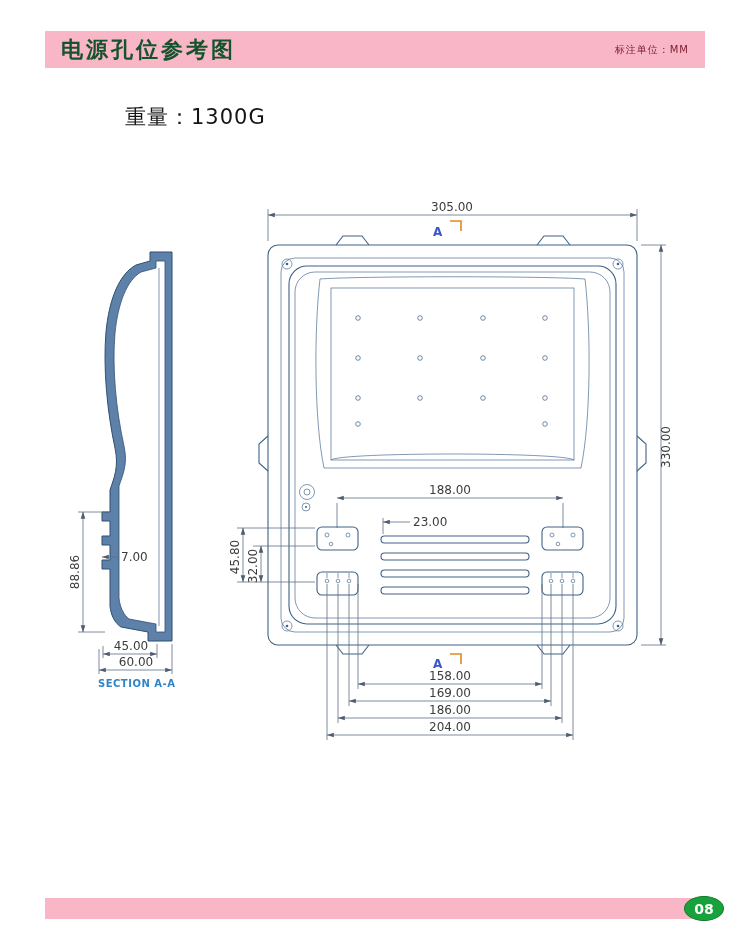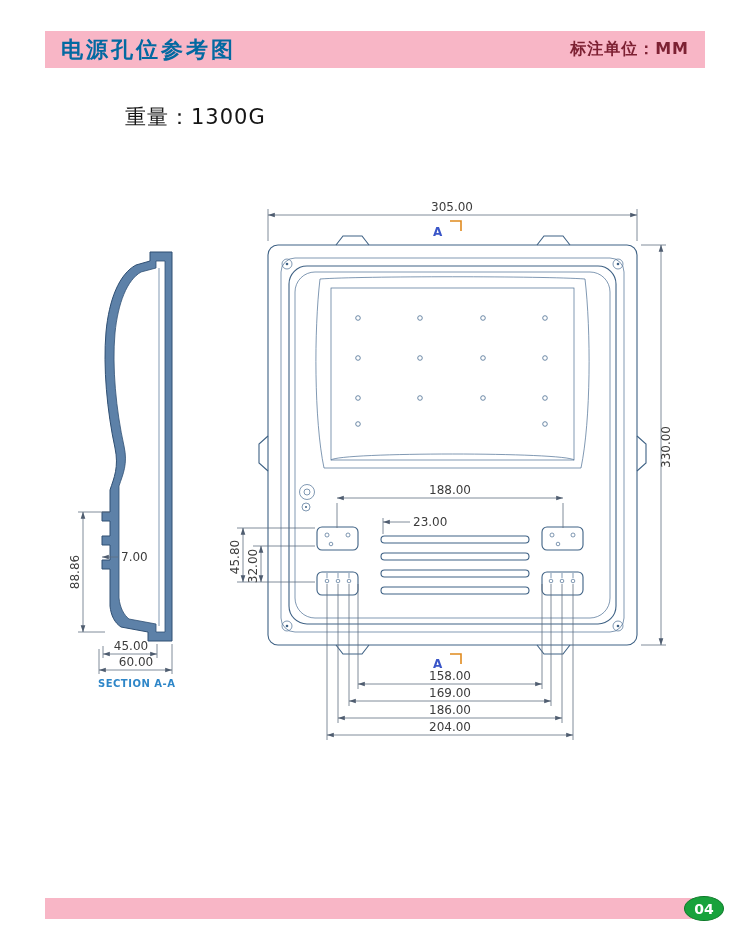--- a/index.html
+++ b/index.html
@@ -1,21 +1,21 @@
 <!DOCTYPE html>
 <html><head>
 <meta charset="utf-8">
 <style>
   html,body{margin:0;padding:0;background:#fff;}
   .page{position:relative;width:750px;height:937px;background:#fff;overflow:hidden;
         font-family:"DejaVu Sans",sans-serif;}
   .header-bar{position:absolute;left:45px;top:31px;width:660px;height:37px;background:#f8b6c6;
         display:flex;align-items:center;justify-content:space-between;padding:0 16px;box-sizing:border-box;}
-  .title{font-family:"DejaVu Serif",serif;font-size:22px;color:#0369a1;letter-spacing:3px;font-weight:bold;}
-  .unit{font-size:16px;font-weight:bold;color:#7d2133;letter-spacing:1px;}
+  .title{font-family:"DejaVu Serif",serif;font-size:22px;color:#14532d;letter-spacing:3px;font-weight:bold;}
+  .unit{font-size:10px;font-weight:normal;color:#7d2133;letter-spacing:1px;}
   .weight{position:absolute;left:125px;top:103px;font-size:21px;color:#151515;letter-spacing:1px;text-align:center;}
   .footer-bar{position:absolute;left:45px;top:898px;width:660px;height:21px;background:#f8b6c6;}
   .page-num{position:absolute;left:684px;top:896px;width:40px;height:25px;background:#18a23c;
         border:1px solid #0e7a2a;border-radius:50%;color:#fff;font-size:14px;font-weight:bold;
         display:flex;align-items:center;justify-content:center;box-sizing:border-box;}
   svg{position:absolute;left:0;top:0;}
   .part{stroke:#3f6285;fill:none;stroke-width:1.1;}
   .part-thin{stroke:#4a6d92;fill:none;stroke-width:0.7;}
   .dim{stroke:#5f6e82;stroke-width:0.8;fill:none;}
   .dimtext{font-size:12px;fill:#3c3c3c;font-family:"DejaVu Sans",sans-serif;}
@@ -212,15 +212,15 @@
   </svg>
 
   <div class="header-bar">
     <span class="title">电源孔位参考图</span>
     <span class="unit">标注单位：MM</span>
   </div>
 
   <div class="weight">重量：1300G</div>
 
   <div class="footer-bar"></div>
-  <div class="page-num">04</div>
+  <div class="page-num">08</div>
 
 </div>
 
 </body></html>

